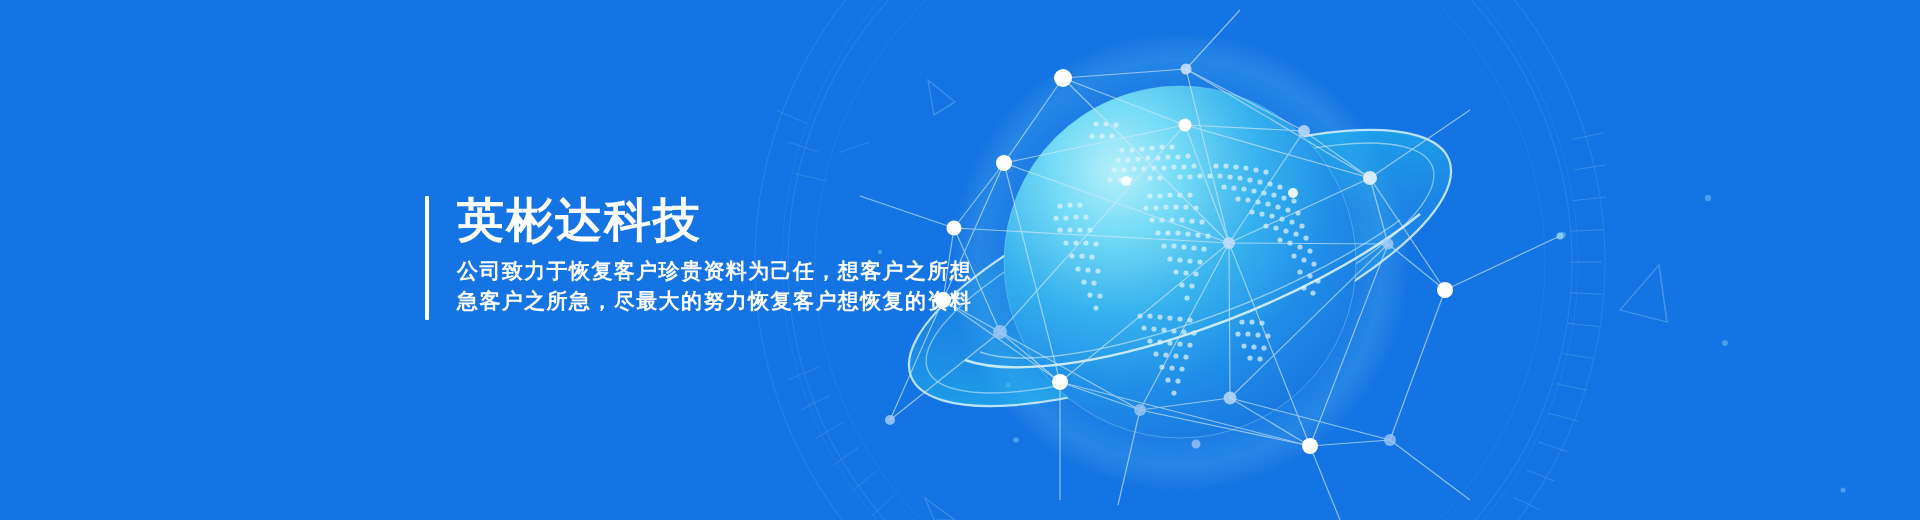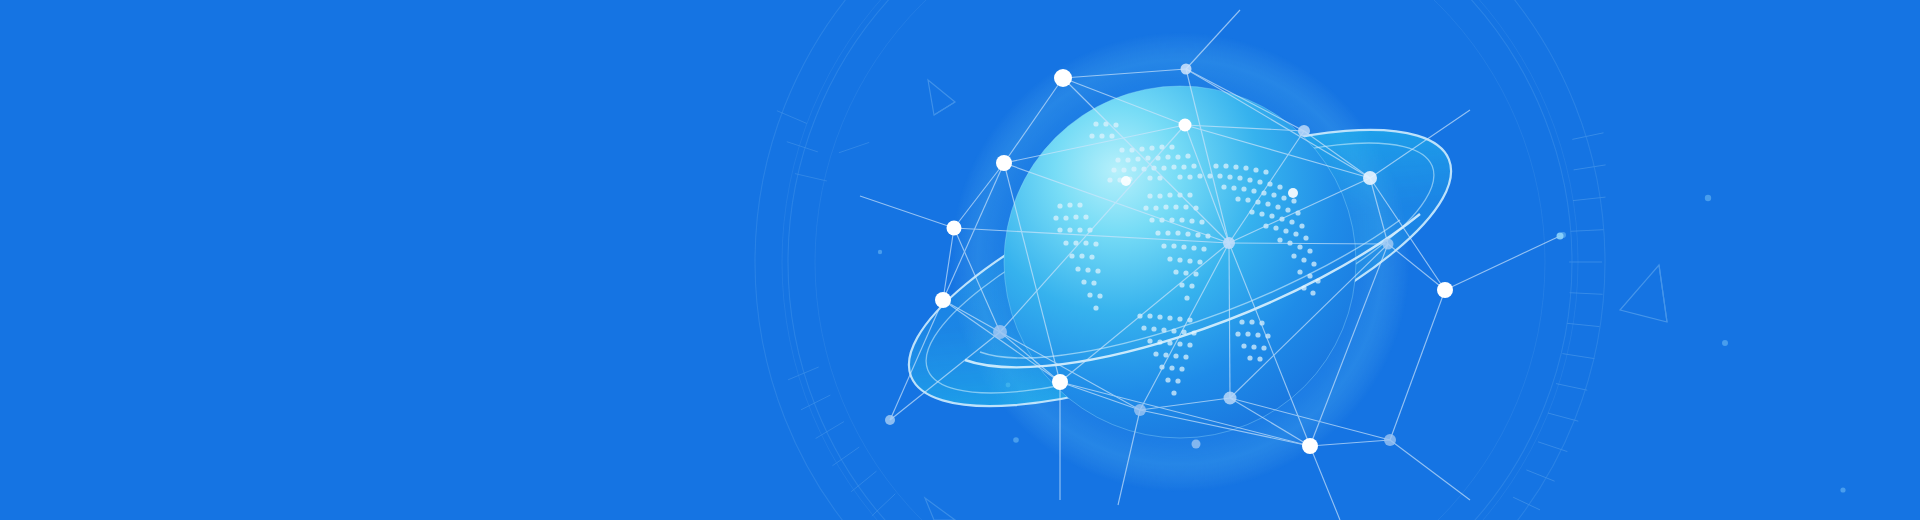--- a/index.html
+++ b/index.html
@@ -440,14 +440,22 @@
         <circle cx="1390" cy="440" r="6" fill="#9cc4f1" opacity="0.8"></circle>
         <circle cx="1126" cy="181" r="5" fill="#ffffff" opacity="0.9"></circle>
         <circle cx="1293" cy="193" r="5" fill="#ffffff" opacity="0.9"></circle>
         <circle cx="1196" cy="444" r="4.5" fill="#9cc4f1" opacity="0.8"></circle>
         <circle cx="1560" cy="236" r="3.5" fill="#8ed4fb" opacity="0.9"></circle>
         <circle cx="890" cy="420" r="5" fill="#a9cff5" opacity="0.8"></circle>
       </g>
     </g>
   </svg>
 
+  <div id="text-block">
+    <div id="accent-bar"></div>
+    <div id="text-col">
+      <h1 id="title">英彬达科技</h1>
+      <p class="subtitle-line">公司致力于恢复客户珍贵资料为己任，想客户之所想</p>
+      <p class="subtitle-line">急客户之所急，尽最大的努力恢复客户想恢复的资料</p>
+    </div>
+  </div>
 
 </div>
 
 </body></html>

